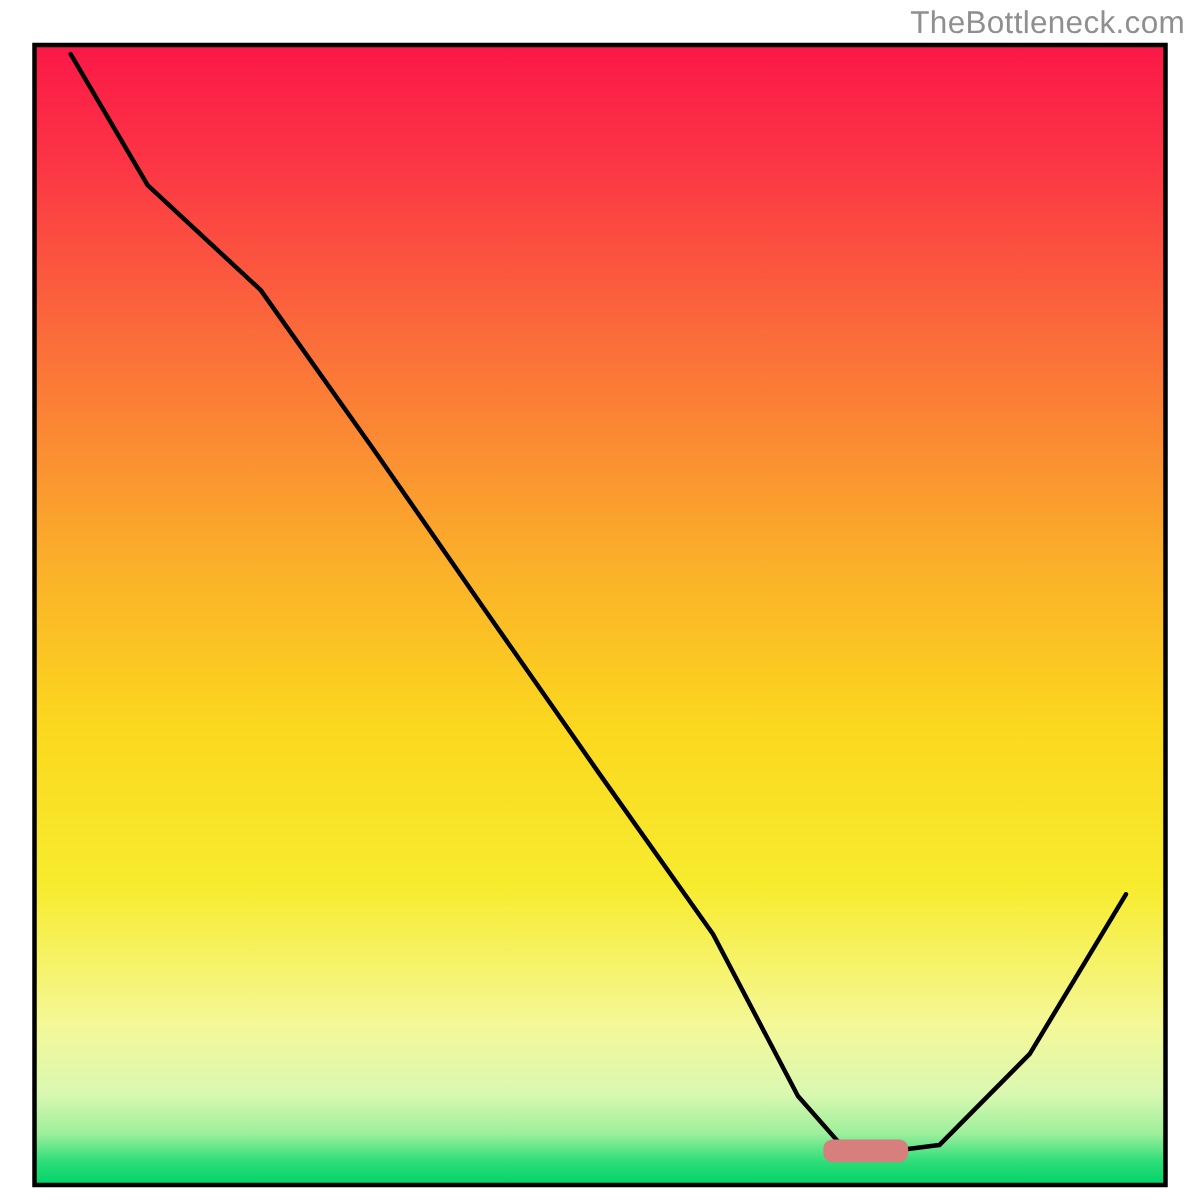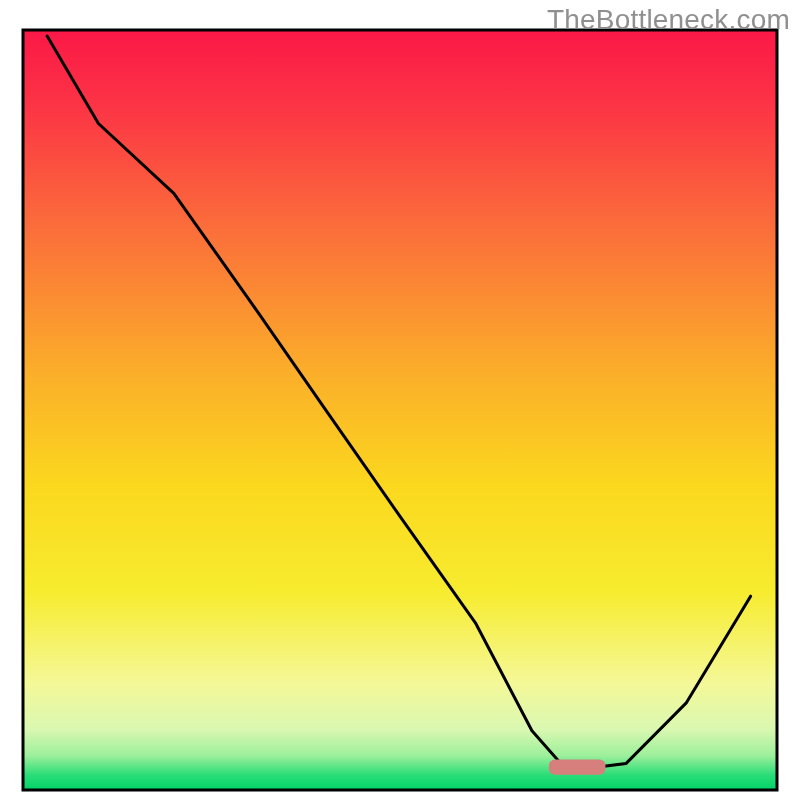--- a/index.html
+++ b/index.html
@@ -14,21 +14,21 @@
   .wrap {
     position: relative;
     width: 800px;
     height: 800px;
   }
   .attribution {
     position: absolute;
     top: 4px;
     right: 10px;
     color: #8f8f8f;
-    font-size: 28px;
+    font-size: 21px;
     font-weight: 400;
     letter-spacing: 0.2px;
   }
   svg {
     display: block;
   }
 </style>
 </head>
 <body>
 

